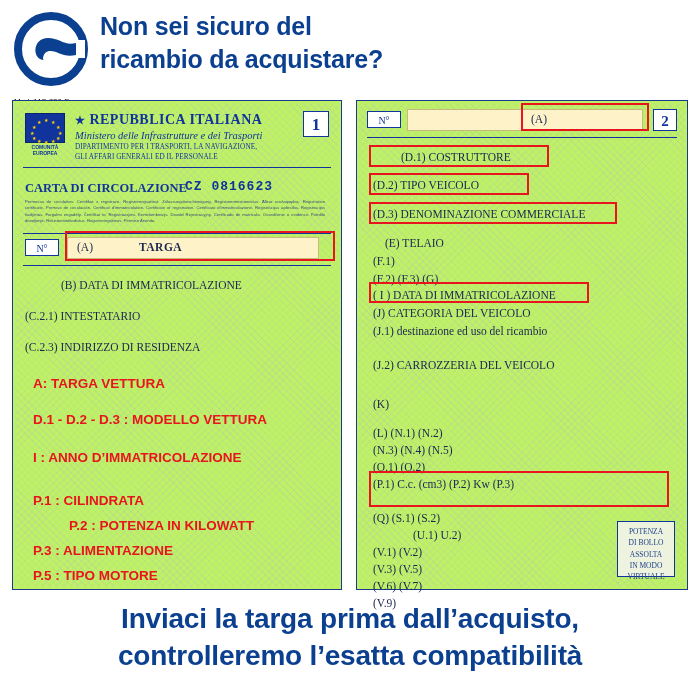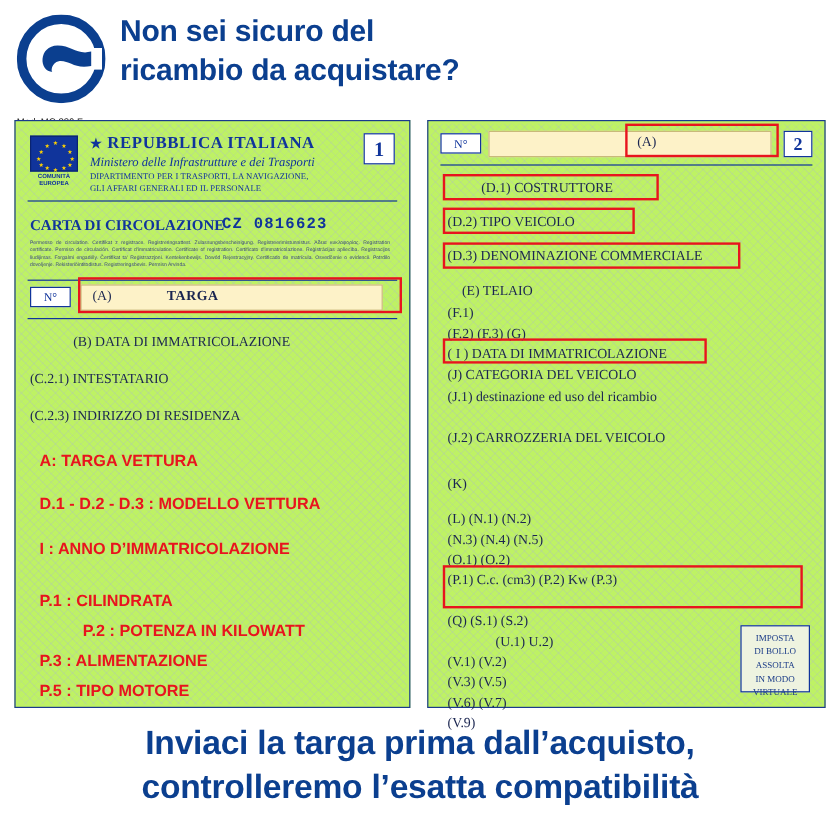--- a/index.html
+++ b/index.html
@@ -451,21 +451,21 @@
       <div class="rfld" style="left:10px; top:354px;">(O.1)                  (O.2)</div>
       <div class="rfld" style="left:10px; top:371px;">(P.1)  C.c. (cm3)     (P.2) Kw        (P.3)</div>
       <div class="rfld" style="left:10px; top:405px;">(Q)                    (S.1)                    (S.2)</div>
       <div class="rfld" style="left:10px; top:422px;margin-left:40px;">(U.1)                  U.2)</div>
       <div class="rfld" style="left:10px; top:439px;">(V.1)                  (V.2)</div>
       <div class="rfld" style="left:10px; top:456px;">(V.3)                  (V.5)</div>
       <div class="rfld" style="left:10px; top:473px;">(V.6)                  (V.7)</div>
       <div class="rfld" style="left:10px; top:490px;">(V.9)</div>
 
       <div class="bollo">
-        <div>IMPOSTA</div>
+        <div>POTENZA</div>
         <div>DI BOLLO</div>
         <div>ASSOLTA</div>
         <div>IN MODO</div>
         <div>VIRTUALE</div>
       </div>
     </div>
 
     <div class="redbox" style="left:164px; top:2px;  width:128px; height:28px;"></div>
     <div class="redbox" style="left:12px;  top:44px; width:180px; height:22px;"></div>
     <div class="redbox" style="left:12px;  top:72px; width:160px; height:22px;"></div>

